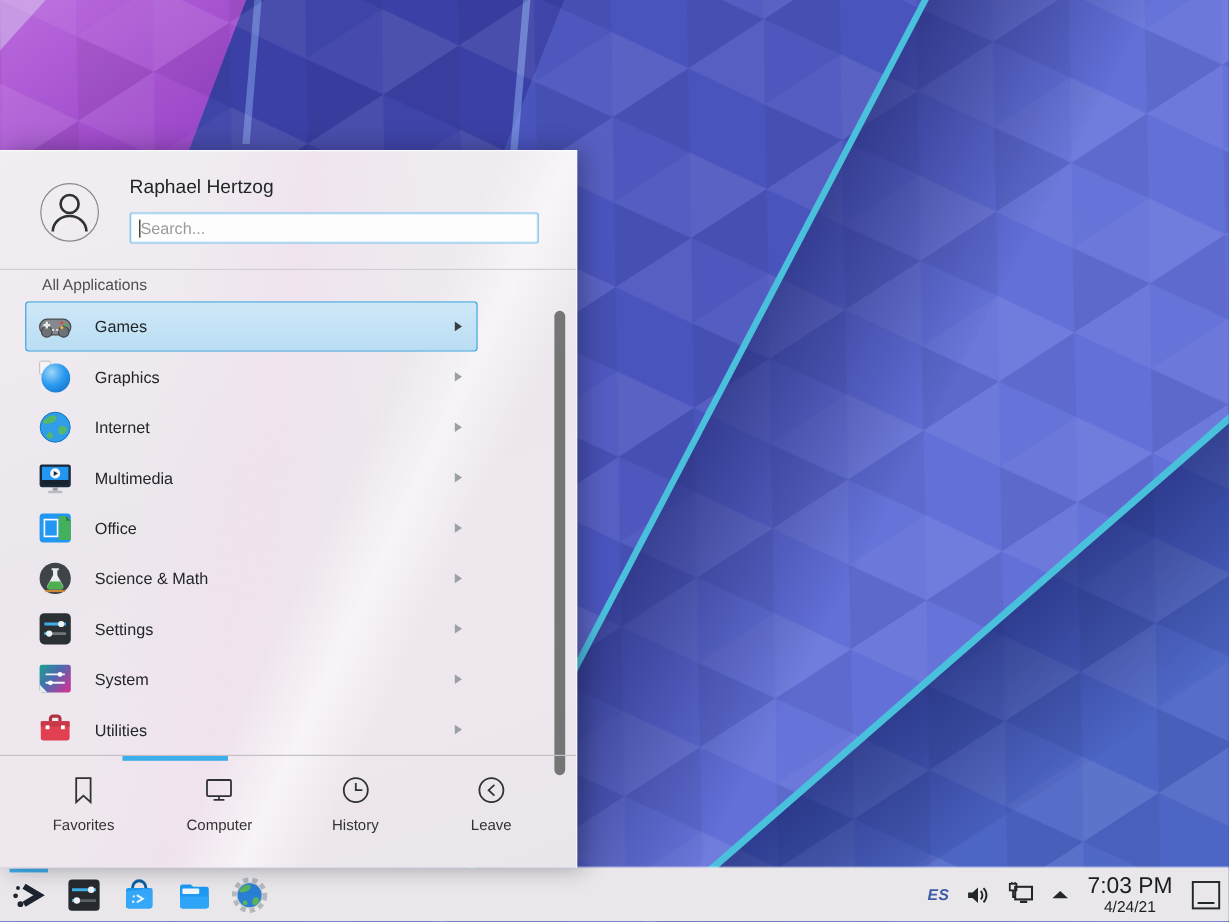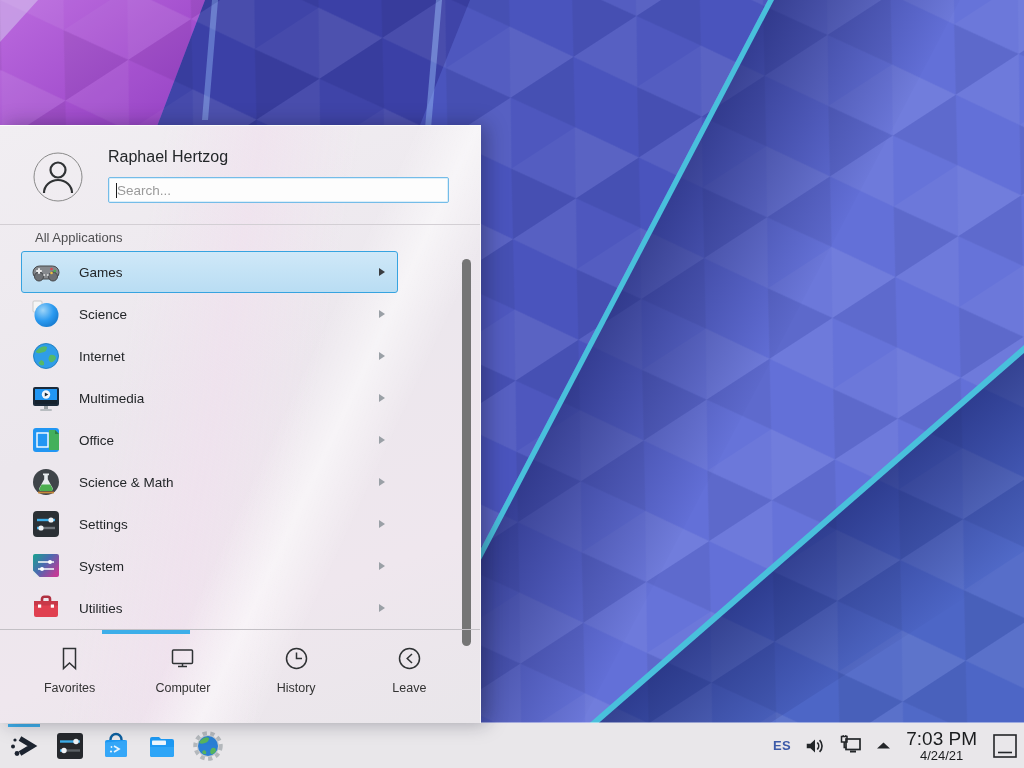--- a/index.html
+++ b/index.html
@@ -9,21 +9,21 @@
   
   .wallpaper { position:absolute; inset:0; z-index:0; }
 
   
   .taskbar { position:absolute; left:0; right:0; bottom:0; height:45px; background:var(--taskbar-bg,#e9e7ea); z-index:5; box-shadow:0 -1px 0 rgba(255,255,255,0.45); }
   .launchers { position:absolute; left:8px; top:0; height:100%; display:flex; align-items:center; gap:14px; }
   .launcher-btn { position:relative; width:32px; height:32px; display:flex; align-items:center; justify-content:center; cursor:pointer; }
   .launcher-btn svg { width:32px; height:32px; }
   .task-active-line { position:absolute; left:0; top:-6px; width:32px; height:3px; background:var(--accent,#3daee9); }
   .tray { position:absolute; right:6px; top:0; height:100%; display:flex; align-items:center; gap:13px; }
-  .kbd-layout { font-weight:bold; font-size:13px; color:var(--tray-keyboard-color,#3c5aa8); letter-spacing:0.5px; }
+  .kbd-layout { font-weight:bold; font-size:13px; color:var(--tray-keyboard-color,#3c5aa8); letter-spacing:0.5px;font-style:italic; }
   .tray-icon svg { display:block; }
   .clock { text-align:center; line-height:1.02; padding:0 2px; }
   .clock .time { font-size:19px; color:#1b1d1f; }
   .clock .date { font-size:13px; color:#1b1d1f;text-align:center; }
   .show-desktop { width:26px; height:26px; display:flex; align-items:center; justify-content:center; }
 
   
   .menu { position:absolute; left:0; top:97px; width:481px; bottom:45px; z-index:6;
     background:
       linear-gradient(115deg, rgba(255,255,255,0) 55%, rgba(255,255,255,0.55) 63%, rgba(255,255,255,0) 71%),
@@ -248,21 +248,21 @@
               <radialGradient id="ballG" cx="0.35" cy="0.3" r="0.9">
             <stop offset="0" stop-color="#9ed5f8"></stop>
                 <stop offset="0.5" stop-color="#2b9af0"></stop>
                 <stop offset="1" stop-color="#0d6cc0"></stop>
           </radialGradient>
             </defs>
           <rect x="3" y="3" width="9" height="11" rx="1" fill="#f5f5f5" stroke="#c0c0c0" stroke-width="0.8"></rect>
           <circle cx="16.5" cy="17" r="12" fill="url(#ballG)"></circle>
         </svg>
       </span>
-      <span class="cat-label">Science</span>
+      <span class="cat-label">Graphics</span>
       <span class="row-arrow"></span>
     </div>
 
     <div class="menu-item">
       <span class="cat-icon">
         <svg viewBox="0 0 32 32">
           <circle cx="16" cy="16" r="12.5" fill="#2f9de8" stroke="#1272b8" stroke-width="0.8"></circle>
           <path d="M8,9 q5,-4 9,-2 q0,5 -5,5.5 q-5,2 -6.5,-1 z" fill="#55b868"></path>
           <path d="M20,15 q5,-1 6,3 q-2,5 -6,4 q-3,-3 0,-7 z" fill="#55b868"></path>
           <path d="M11,20 q4,1 3,5 q-4,1.5 -5.5,-2 z" fill="#55b868"></path>

